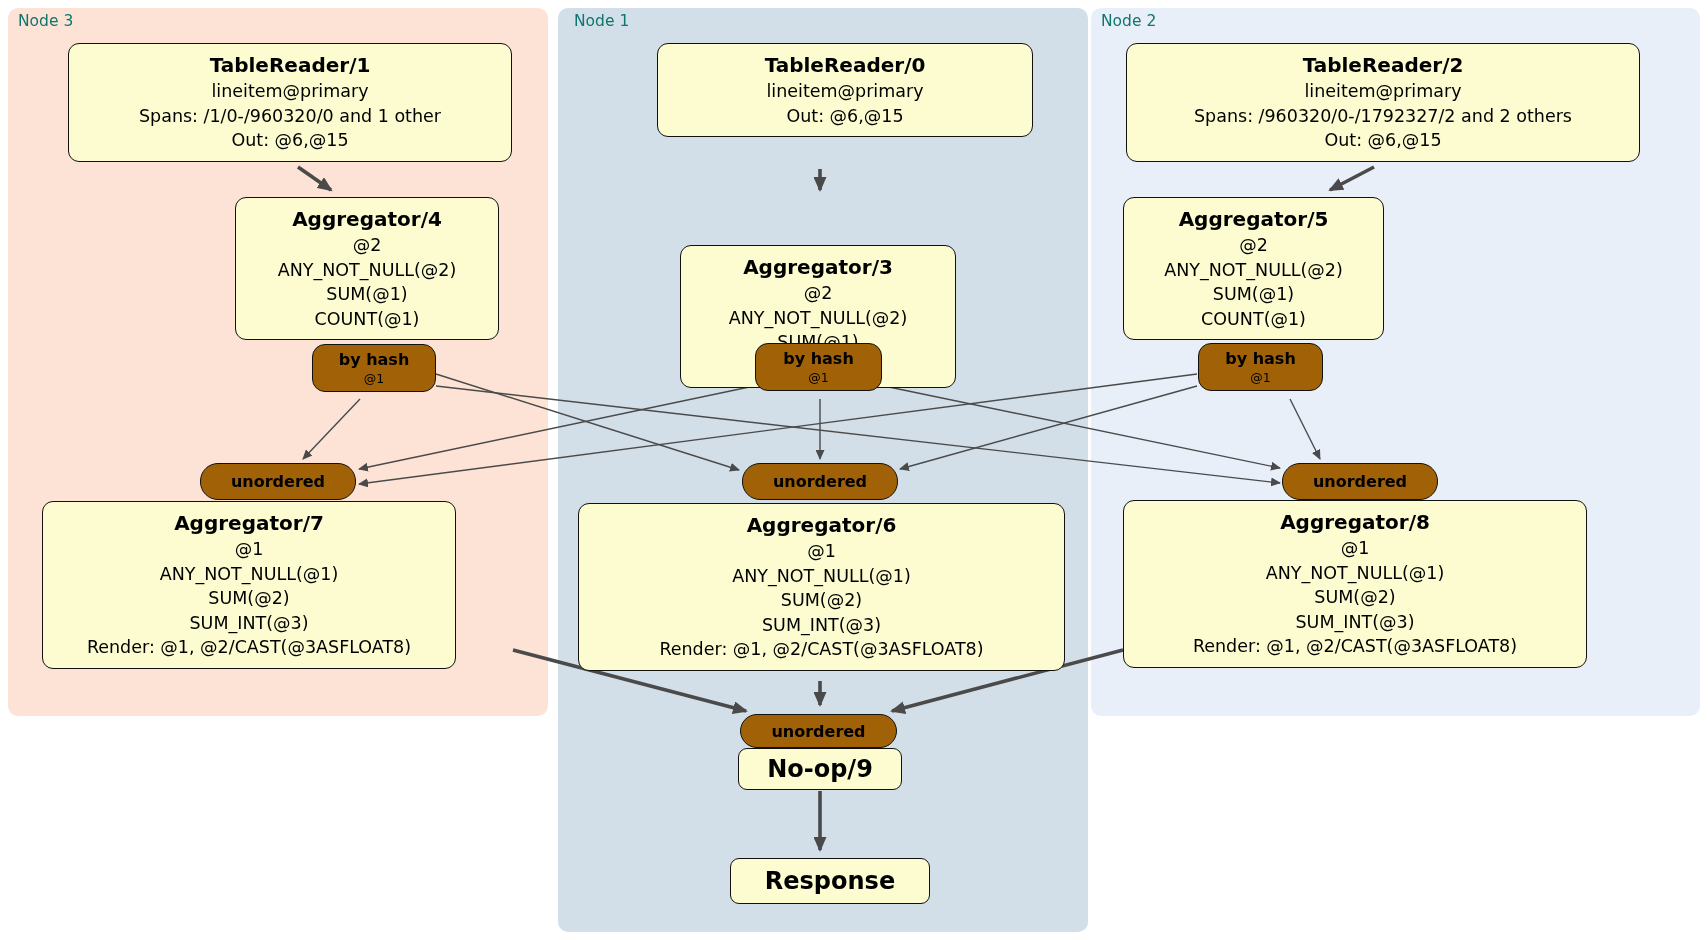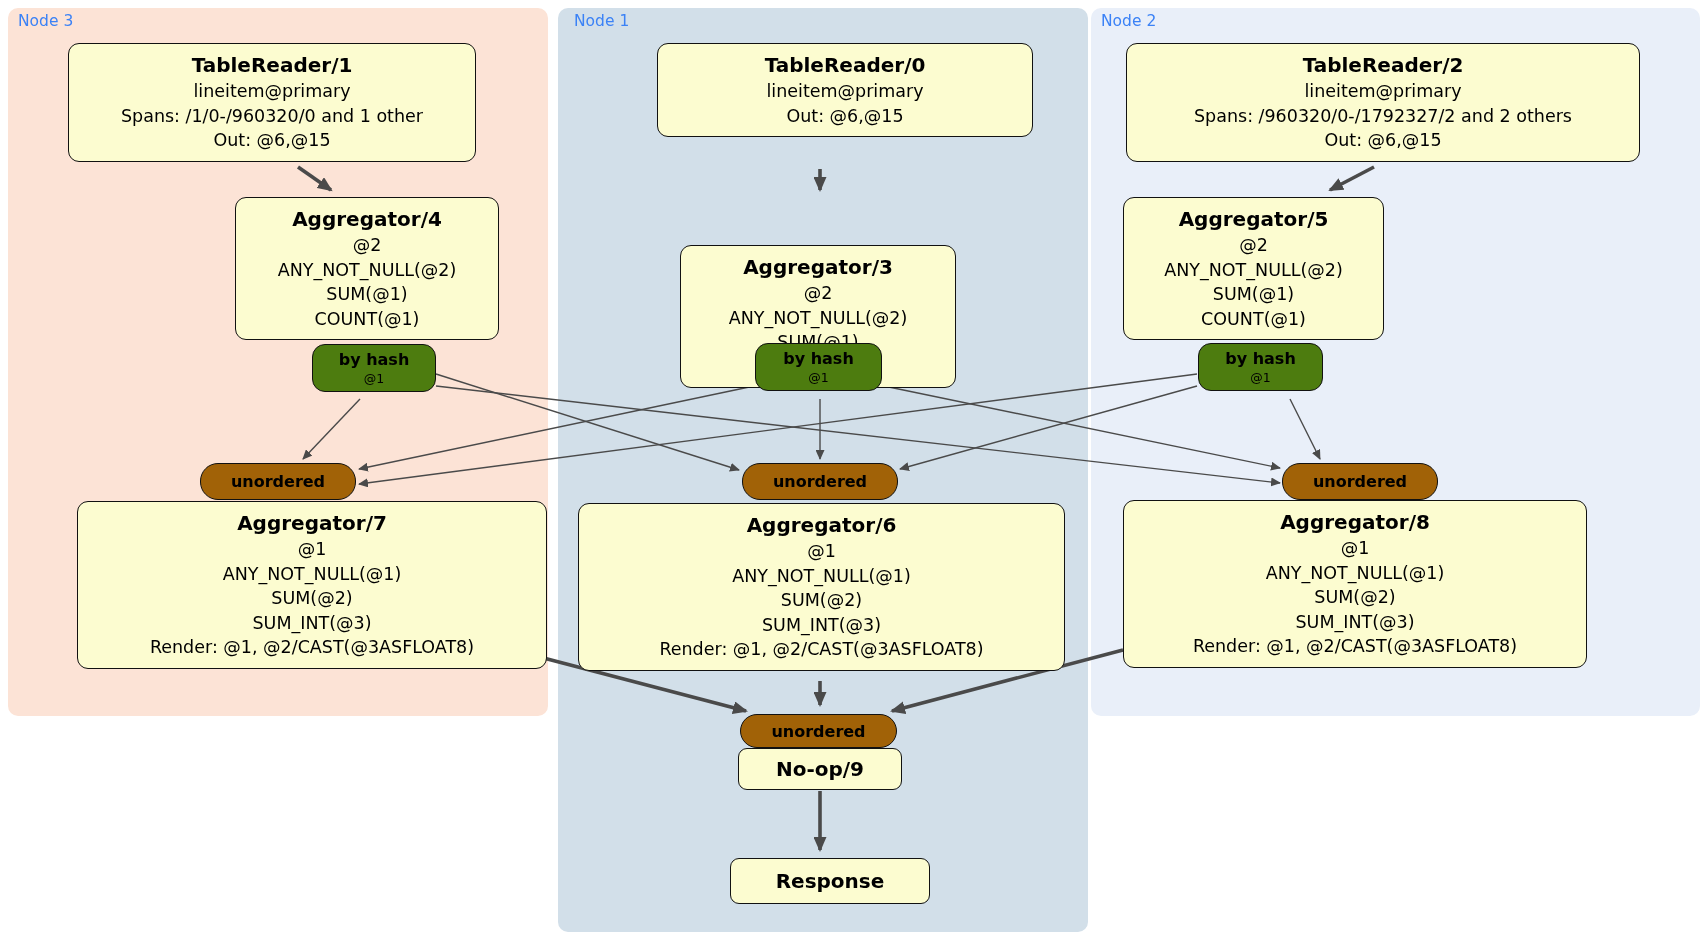--- a/index.html
+++ b/index.html
@@ -5,43 +5,43 @@
   html,body{margin:0;padding:0;background:#ffffff;}
   #canvas{
     position:relative;width:1708px;height:940px;overflow:hidden;
     font-family:"DejaVu Sans","Liberation Sans",sans-serif;color:#000;
     background:#ffffff;
   }
   .nodebg{position:absolute;border-radius:10px;}
   .nodebg.n1{background:#d2dfe9;}
   .nodebg.n2{background:#e9eff9;}
   .nodebg.n3{background:#fce3d6;}
-  .nodelabel{position:absolute;font-size:15.5px;color:#3b82f6;}
+  .nodelabel{position:absolute;font-size:15.5px;color:#0f766e;}
   #edges{position:absolute;left:0;top:0;pointer-events:none;}
   .box{
     position:absolute;background:#fcfcd0;border:1.6px solid #111;
     border-radius:11px;text-align:center;padding:8px 6px;box-sizing:border-box;
   }
   .box .title{font-size:20px;line-height:27px;font-weight:bold;}
   .box .line{font-size:17.5px;line-height:24.6px;white-space:nowrap;}
   .router{
-    position:absolute;background:#4d7c0f;border:1.6px solid #111;
+    position:absolute;background:#a16207;border:1.6px solid #111;
     border-radius:13px;text-align:center;padding:4px 0;box-sizing:border-box;
   }
   .router .r1{font-size:16px;line-height:21px;font-weight:bold;}
   .router .r2{font-size:12.5px;line-height:17px;}
   .sync{
     position:absolute;background:#a16207;border:1.6px solid #111;
     border-radius:18px;display:flex;align-items:center;justify-content:center;
     font-size:16px;font-weight:bold;box-sizing:border-box;
   }
   .plainbox{
     position:absolute;background:#fcfcd0;border:1.6px solid #111;
     border-radius:9px;text-align:center;padding:7px 4px;box-sizing:border-box;
-    font-size:20px;font-weight:bold;line-height:26px;
+    font-size:24px;font-weight:bold;line-height:26px;
   }
 </style>
 </head>
 <body>
 
 <div id="canvas">
 
   <div class="nodebg n2" style="left:1091px;top:8px;width:609px;height:708px;"></div>
   <div class="nodebg n1" style="left:558px;top:8px;width:530px;height:924px;"></div>
   <div class="nodebg n3" style="left:8px;top:8px;width:540px;height:708px;"></div>
@@ -74,21 +74,21 @@
       <line x1="298" y1="167" x2="331" y2="190" marker-end="url(#thick-arrow)"></line>
       <line x1="820" y1="169" x2="820" y2="190" marker-end="url(#thick-arrow)"></line>
       <line x1="1374" y1="167" x2="1330" y2="190" marker-end="url(#thick-arrow)"></line>
       <line x1="513" y1="650" x2="746" y2="711" marker-end="url(#thick-arrow)"></line>
       <line x1="820" y1="681" x2="820" y2="705" marker-end="url(#thick-arrow)"></line>
       <line x1="1123" y1="650" x2="892" y2="711" marker-end="url(#thick-arrow)"></line>
       <line x1="820" y1="791" x2="820" y2="850" marker-end="url(#thick-arrow)"></line>
     </g>
   </svg>
 
-  <div class="box" style="left:68px;top:43px;width:408px;">
+  <div class="box" style="left:68px;top:43px;width:444px;">
     <div class="title">TableReader/1</div>
     <div class="line">lineitem@primary</div>
     <div class="line">Spans: /1/0-/960320/0 and 1 other</div>
     <div class="line">Out: @6,@15</div>
   </div>
   <div class="box" style="left:657px;top:43px;width:376px;">
     <div class="title">TableReader/0</div>
     <div class="line">lineitem@primary</div>
     <div class="line">Out: @6,@15</div>
   </div>
@@ -131,21 +131,21 @@
   </div>
   <div class="router" style="left:1198px;top:343px;width:125px;">
     <div class="r1">by hash</div>
     <div class="r2">@1</div>
   </div>
 
   <div class="sync" style="left:200px;top:463px;width:156px;height:37px;">unordered</div>
   <div class="sync" style="left:742px;top:463px;width:156px;height:37px;">unordered</div>
   <div class="sync" style="left:1282px;top:463px;width:156px;height:37px;">unordered</div>
 
-  <div class="box" style="left:42px;top:501px;width:470px;margin-left:35px;">
+  <div class="box" style="left:42px;top:501px;width:414px;">
     <div class="title">Aggregator/7</div>
     <div class="line">@1</div>
     <div class="line">ANY_NOT_NULL(@1)</div>
     <div class="line">SUM(@2)</div>
     <div class="line">SUM_INT(@3)</div>
     <div class="line">Render: @1, @2/CAST(@3ASFLOAT8)</div>
   </div>
   <div class="box" style="left:578px;top:503px;width:487px;">
     <div class="title">Aggregator/6</div>
     <div class="line">@1</div>

